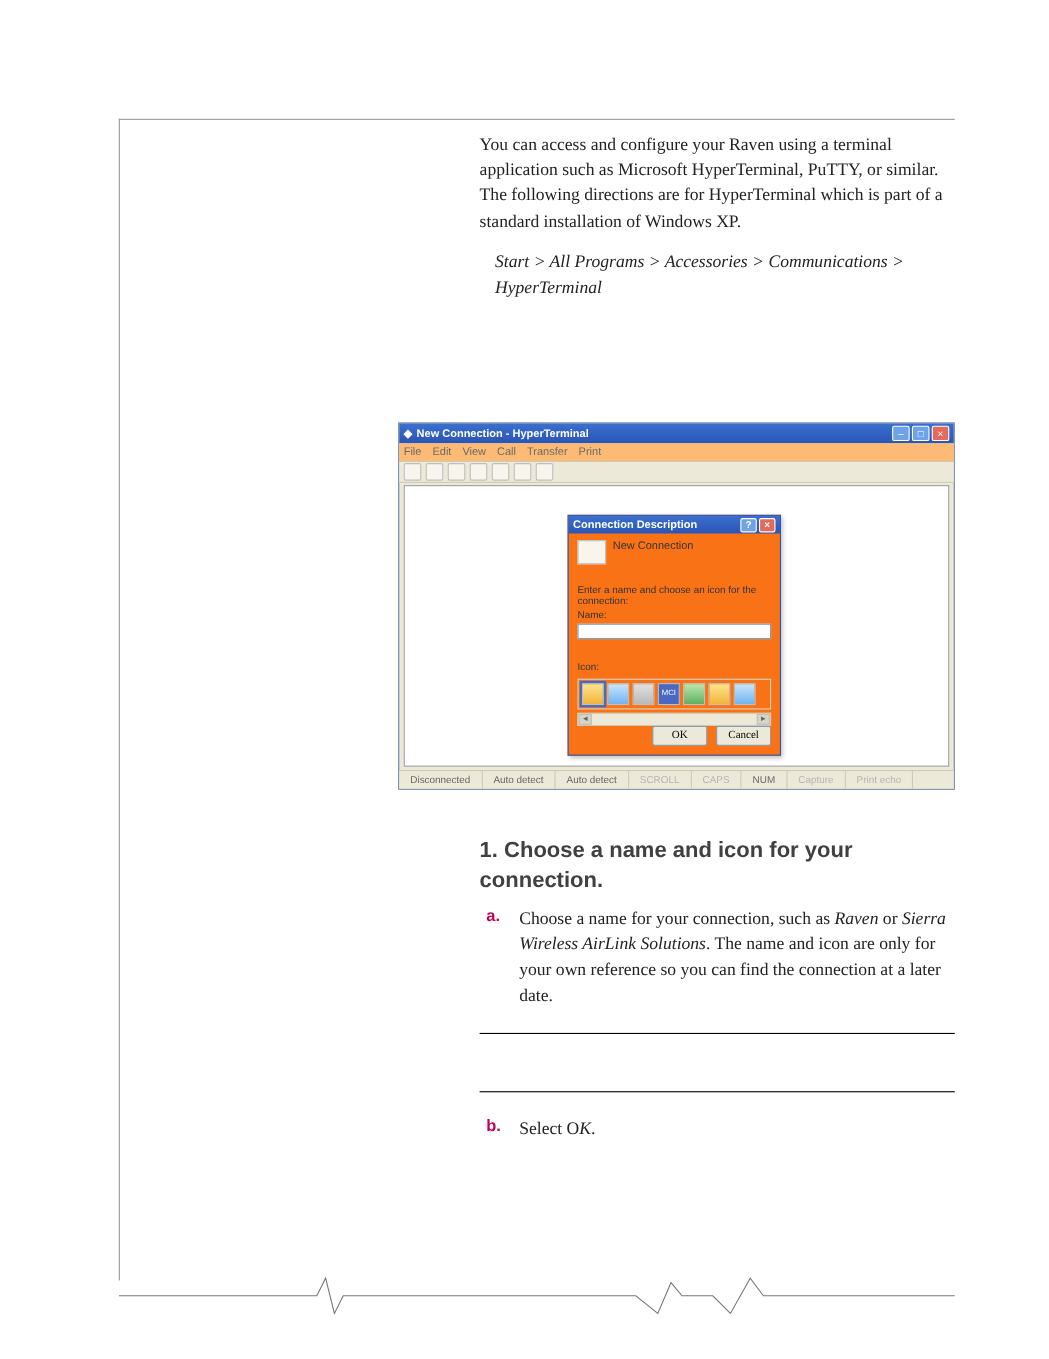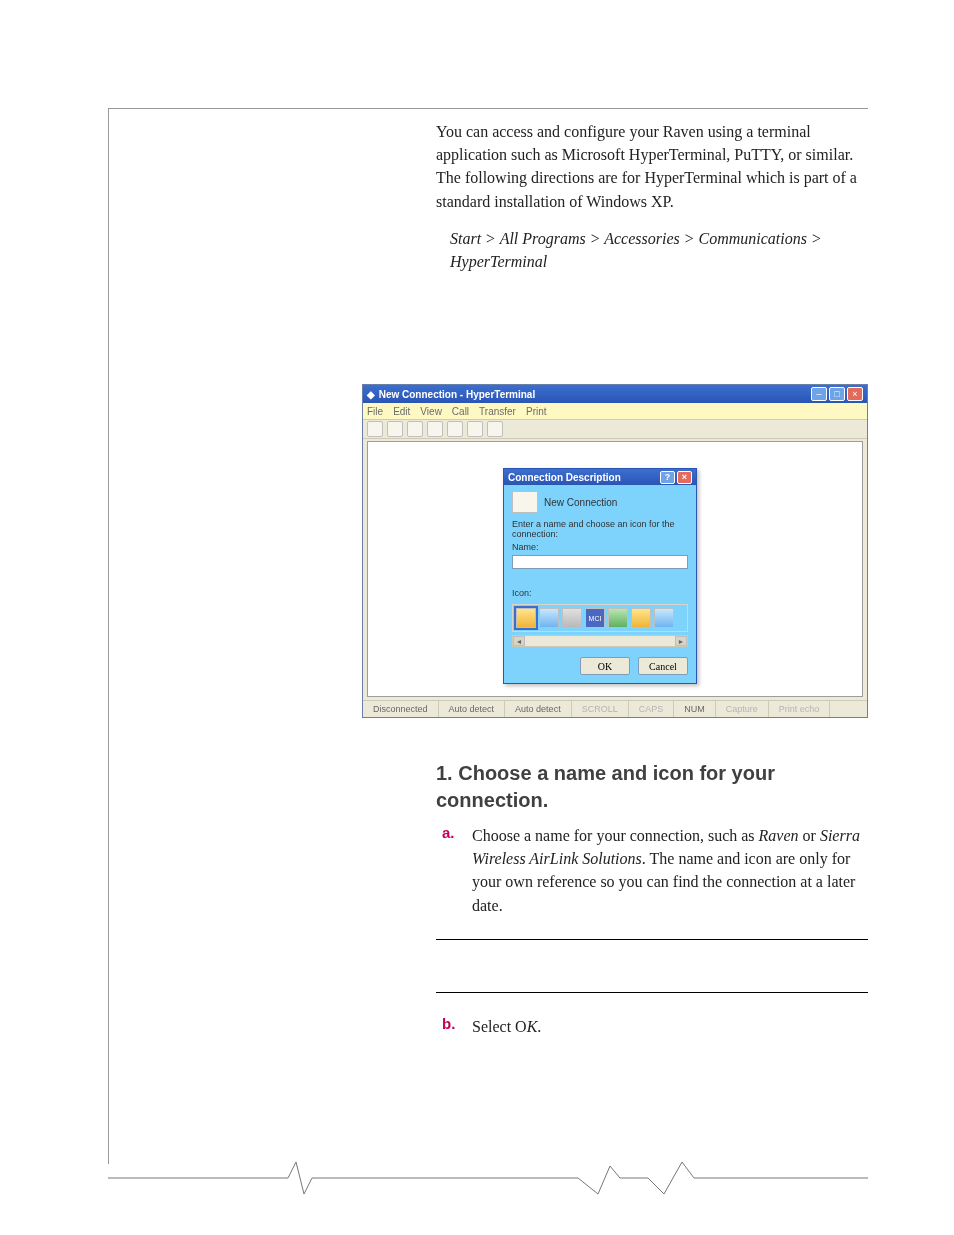--- a/index.html
+++ b/index.html
@@ -21,49 +21,49 @@
   .gap-rules .r:last-child{margin:0}
   em{font-style:italic}
 
   
   .ht{border:1px solid #6a7fa8;background:#ece9d8;font-family:Tahoma,Arial,sans-serif;font-size:10px;color:#333;height:332px;position:relative}
   .ht-tb{height:18px;background:linear-gradient(#3b6fcf,#2a55b5);color:#fff;display:flex;align-items:center;padding:0 4px;justify-content:space-between}
   .ht-tb .t{display:flex;align-items:center;gap:4px;font-weight:700;font-size:10px}
   .ht-tb .sys{display:flex;gap:2px}
   .ht-tb .b{width:14px;height:12px;background:#6fa3e8;border:1px solid #fff;border-radius:2px;display:flex;align-items:center;justify-content:center;font-size:9px;color:#fff}
   .ht-tb .b.cls{background:#e36b5b}
-  .ht-menu{height:16px;background:#fef9c3;border-bottom:1px solid #cfcab5;padding:0 4px;display:flex;gap:10px;align-items:center;color:#6b6b6b;font-size:10px}
+  .ht-menu{height:16px;background:#fdba74;border-bottom:1px solid #cfcab5;padding:0 4px;display:flex;gap:10px;align-items:center;color:#6b6b6b;font-size:10px}
   .ht-tool{height:18px;background:#ece9d8;border-bottom:1px solid #cfcab5;display:flex;align-items:center;gap:4px;padding:0 4px}
   .ht-tool .ic{width:14px;height:14px;border:1px solid #bfbfbf;border-radius:2px;background:#f7f5ec}
   .ht-body{position:absolute;left:4px;right:4px;top:56px;bottom:20px;background:#fff;border:1px solid #9d9d9d}
   .ht-status{position:absolute;left:0;right:0;bottom:0;height:16px;background:#ece9d8;border-top:1px solid #cfcab5;display:flex;align-items:center;font-size:9px;color:#666}
   .ht-status span{padding:0 10px;border-right:1px solid #cfcab5;height:100%;display:flex;align-items:center}
   .ht-status span.dim{color:#b4b4b4}
 
   
-  .dlg{position:absolute;left:135px;top:26px;width:192px;background:#7dd3fc;border:1px solid #2a55b5;box-shadow:2px 2px 4px rgba(0,0,0,.25)}
+  .dlg{position:absolute;left:148px;top:26px;width:192px;background:#f97316;border:1px solid #2a55b5;box-shadow:2px 2px 4px rgba(0,0,0,.25)}
   .dlg-tb{height:16px;background:linear-gradient(#3b6fcf,#2a55b5);color:#fff;display:flex;align-items:center;justify-content:space-between;padding:0 4px;font-weight:700;font-size:10px}
   .dlg-tb .sys{display:flex;gap:2px}
   .dlg-tb .b{width:13px;height:11px;background:#6fa3e8;border:1px solid #fff;border-radius:2px;display:flex;align-items:center;justify-content:center;font-size:9px;color:#fff}
   .dlg-tb .b.cls{background:#e36b5b}
   .dlg-body{padding:6px 8px 8px}
-  .dlg-row{display:flex;align-items:center;gap:6px;margin-bottom:6px}
+  .dlg-row{display:flex;gap:6px;margin-bottom:18px}
   .dlg-row .ic{width:24px;height:20px;background:#f7f5ec;border:1px solid #bfbfbf;display:inline-block}
   .dlg-lbl{font-size:9px;color:#333;margin-bottom:3px}
   .dlg-input{width:100%;height:14px;border:1px solid #7f9db9;background:#fff;box-sizing:border-box}
   .dlg-icons{margin-top:6px;display:flex;gap:3px;align-items:center;border:1px solid #d8d4c6;padding:3px;overflow:hidden}
   .dlg-icons .p{width:18px;height:18px;border:1px solid #bfbfbf;background:linear-gradient(#ffe48a,#f0b43a)}
   .dlg-icons .p.sel{outline:2px solid #3b6fcf}
   .dlg-icons .p.a{background:linear-gradient(#c8e6ff,#6fb4f0)}
   .dlg-icons .p.b{background:linear-gradient(#e0e0e0,#b9b9b9)}
   .dlg-icons .p.c{background:linear-gradient(#b9e6b0,#5fb060)}
   .dlg-icons .p.d{background:#4a68c2;color:#fff;font-size:7px;display:flex;align-items:center;justify-content:center}
   .dlg-scroll{height:10px;margin-top:3px;background:#ece9d8;border:1px solid #cfcab5;display:flex;justify-content:space-between;align-items:center}
   .dlg-scroll .a{width:10px;height:8px;background:#d8d4c6;border:1px solid #bfbfbf;font-size:7px;display:flex;align-items:center;justify-content:center;color:#666}
-  .dlg-btns{display:flex;justify-content:flex-end;gap:8px;margin-top:10px}
+  .dlg-btns{display:flex;justify-content:flex-end;gap:8px;margin-top:0}
   .dlg-btns button{font-family:Tahoma;font-size:10px;width:50px;height:18px;border:1px solid #7f9db9;background:#ece9d8;border-radius:2px}
 
   
   .ecg{position:absolute;left:108px;right:86px;top:1160px;height:36px}
   .ecg svg{width:100%;height:100%}
 </style>
 </head>
 <body>
 
 <div class="page">

